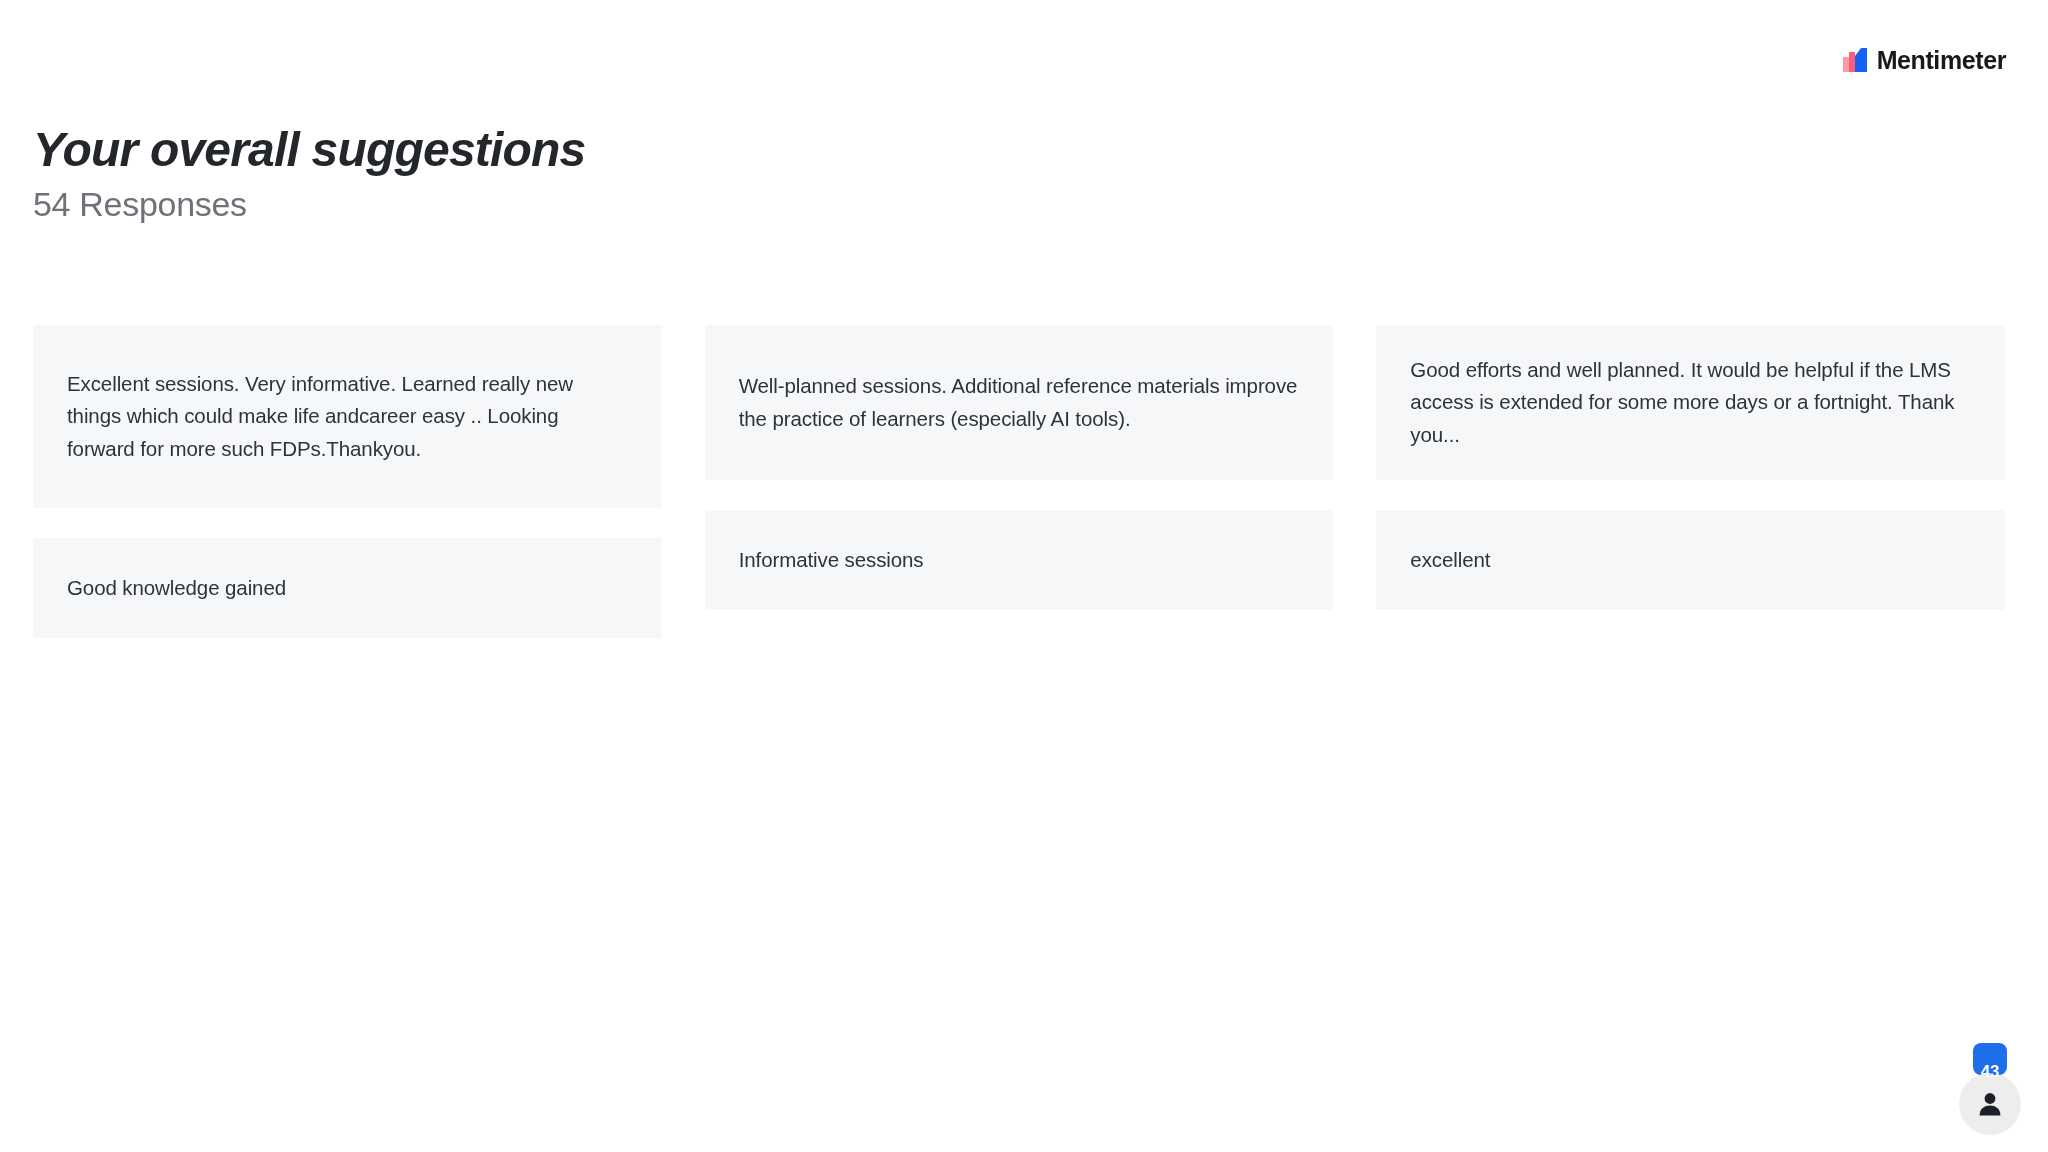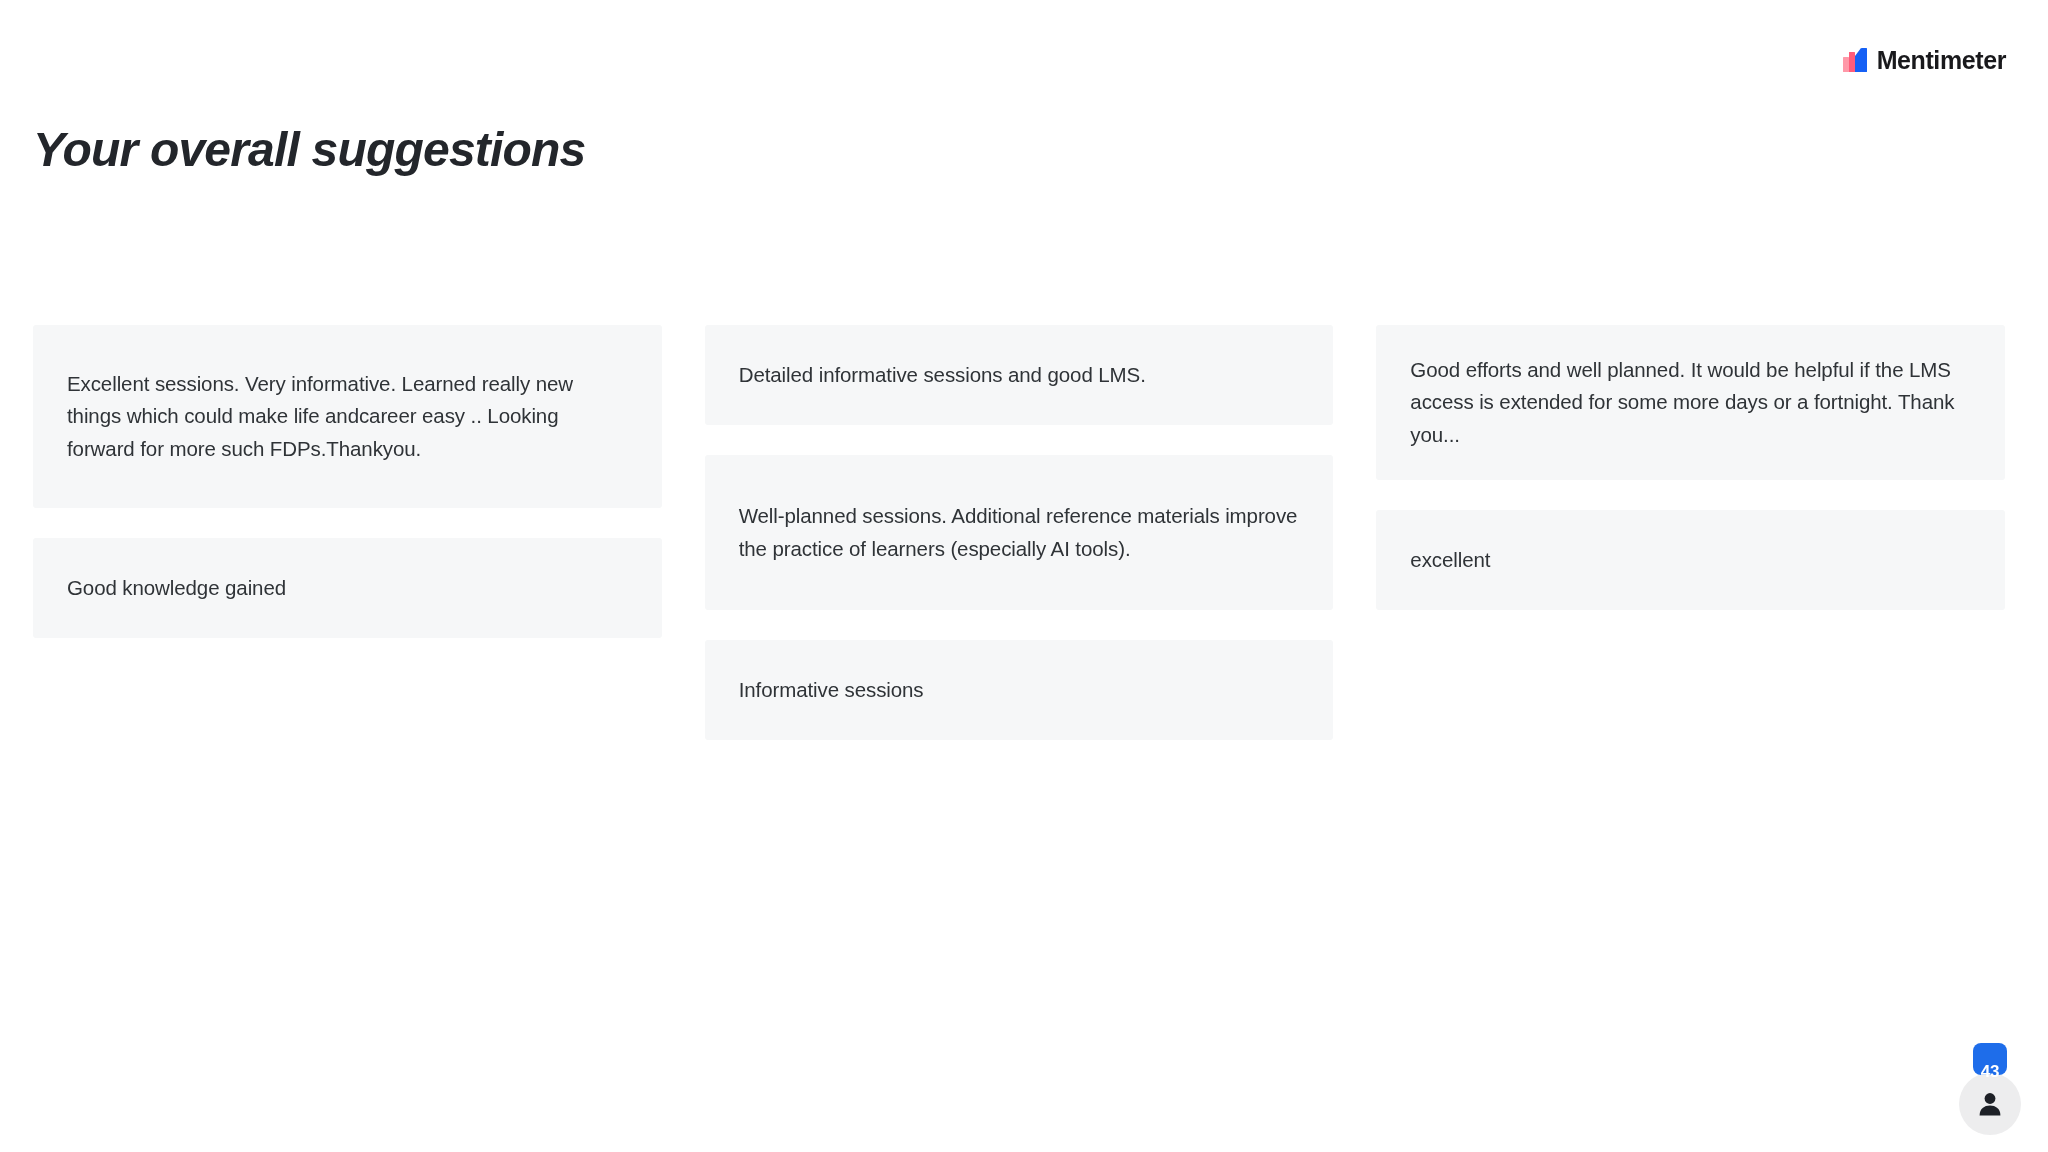--- a/index.html
+++ b/index.html
@@ -154,37 +154,35 @@
       <rect x="19" y="1" width="6" height="24" rx="0.5" fill="#1560F5"></rect>
       <polygon points="7,5 13,9 13,25 7,25" fill="#FF5C7A"></polygon>
       <polygon points="13,9 19,1 19,25 13,25" fill="#1560F5"></polygon>
     </svg>
   </span>
   <span class="brand-name">Mentimeter</span>
 </div>
 
 <div class="heading">
   <h1 class="heading-title">Your overall suggestions</h1>
+  <p class="heading-subtitle">54 Responses</p>
 </div>
 
 <div class="responses">
 
   <div class="response-column">
     <div class="response-card h-tall">
       <p class="response-text">Excellent sessions. Very informative. Learned really new things which could make life andcareer easy .. Looking forward for more such FDPs.Thankyou.</p>
     </div>
     <div class="response-card h-short">
       <p class="response-text">Good knowledge gained</p>
     </div>
   </div>
 
   <div class="response-column">
-    <div class="response-card h-short">
-      <p class="response-text">Detailed informative sessions and good LMS.</p>
-    </div>
     <div class="response-card h-mid">
       <p class="response-text">Well-planned sessions. Additional reference materials improve the practice of learners (especially AI tools).</p>
     </div>
     <div class="response-card h-short">
       <p class="response-text">Informative sessions</p>
     </div>
   </div>
 
   <div class="response-column">
     <div class="response-card h-mid">

